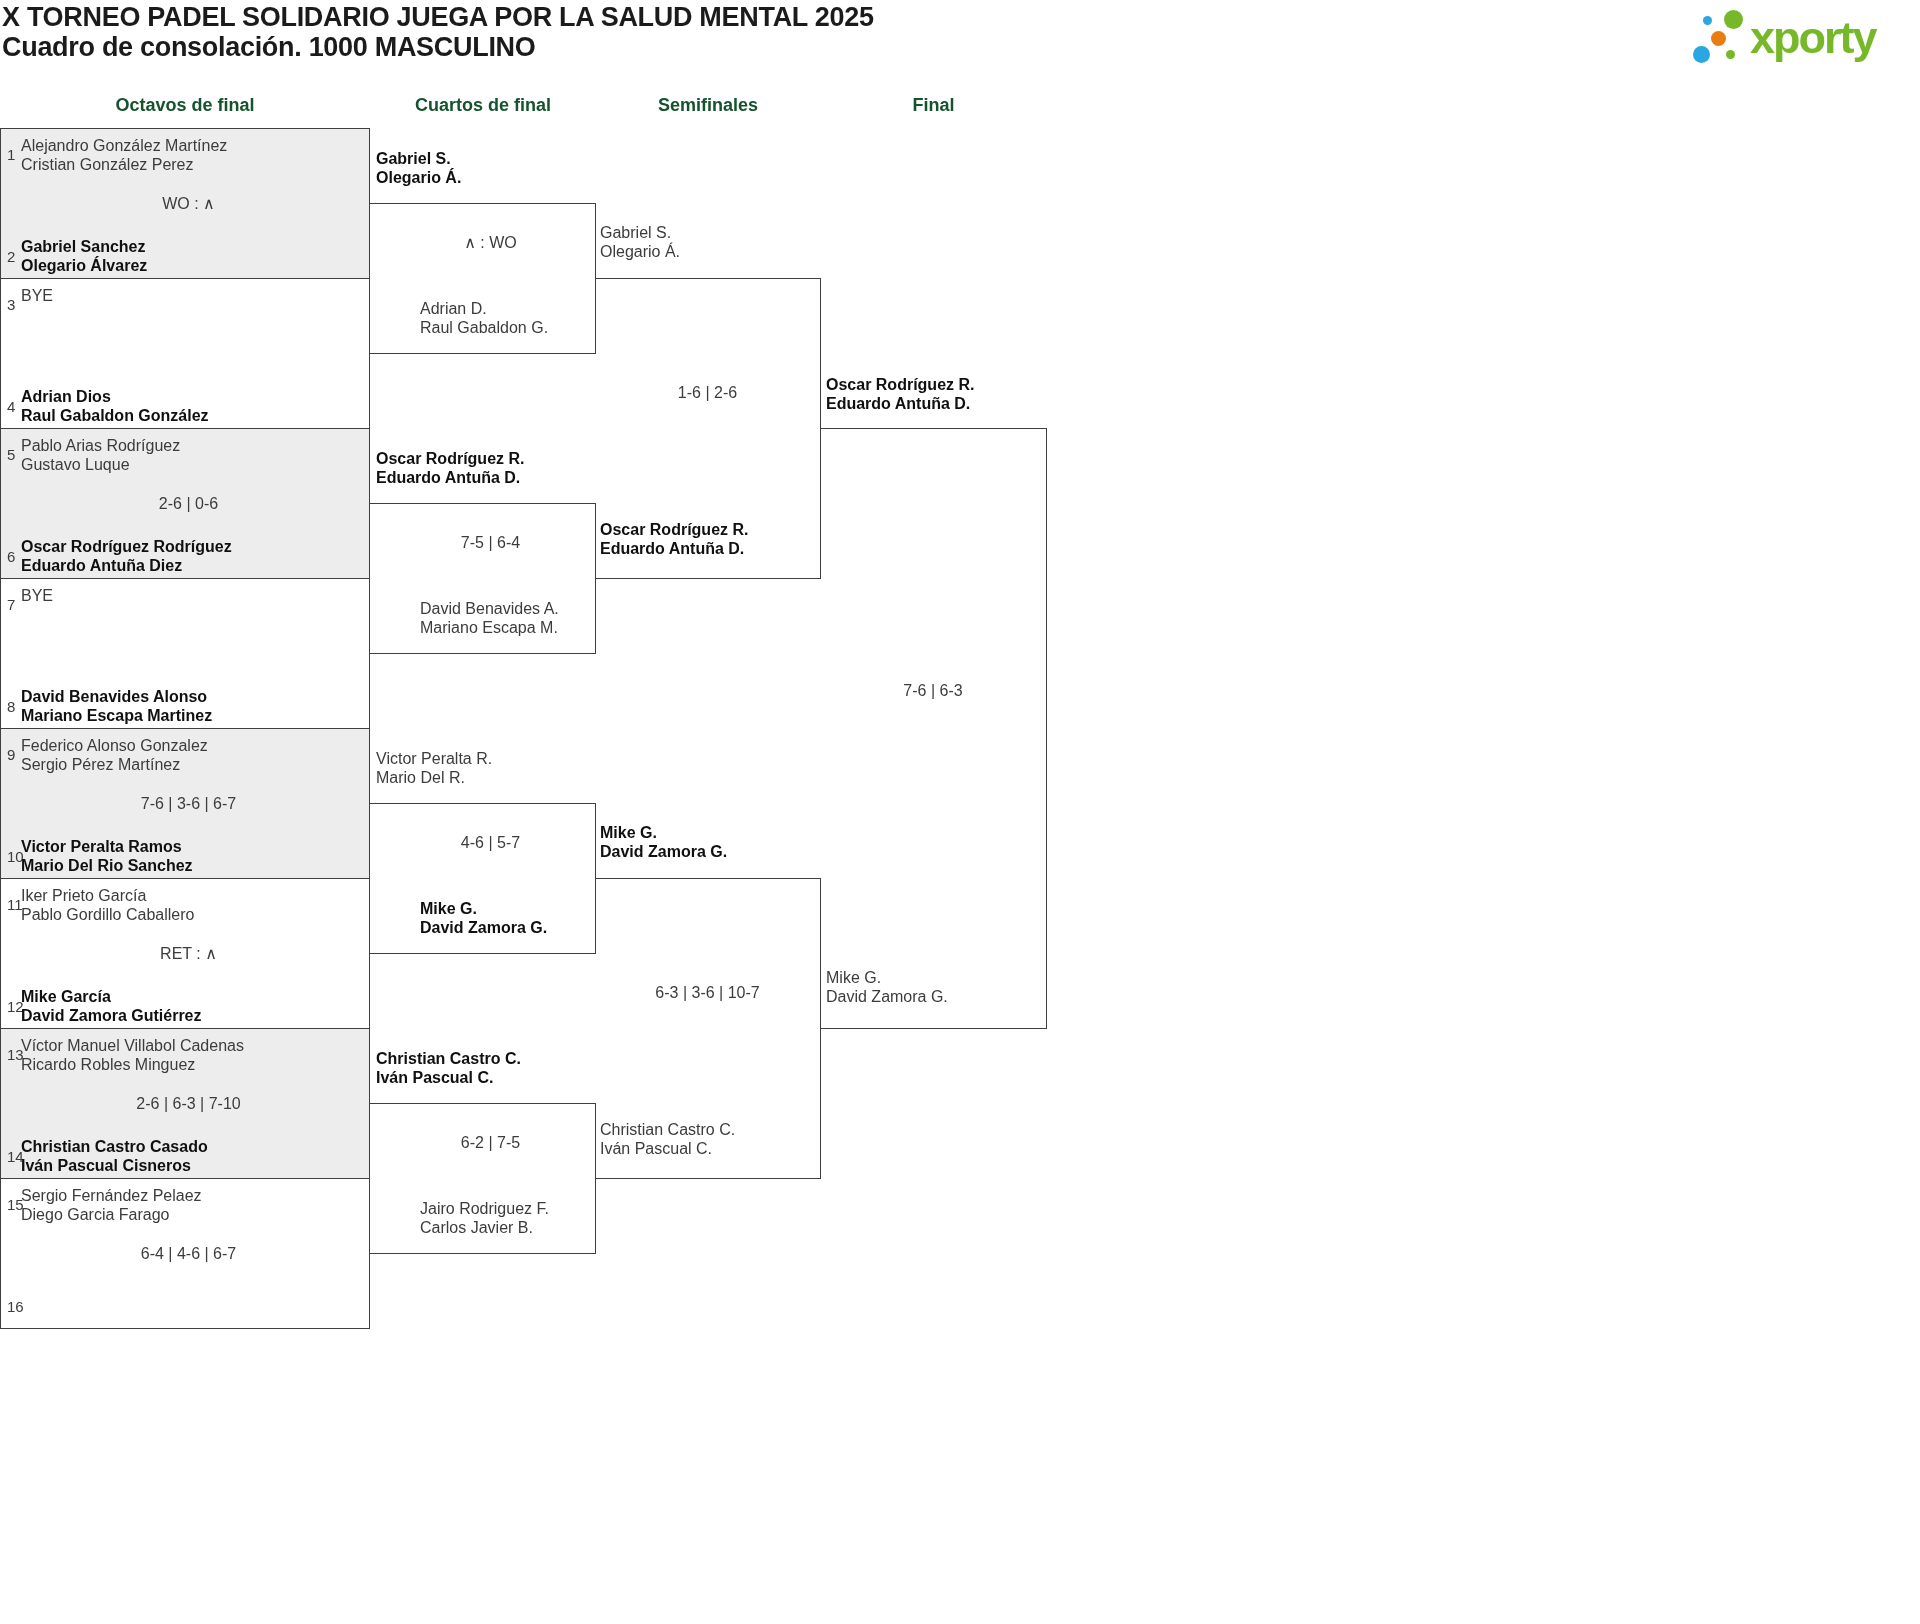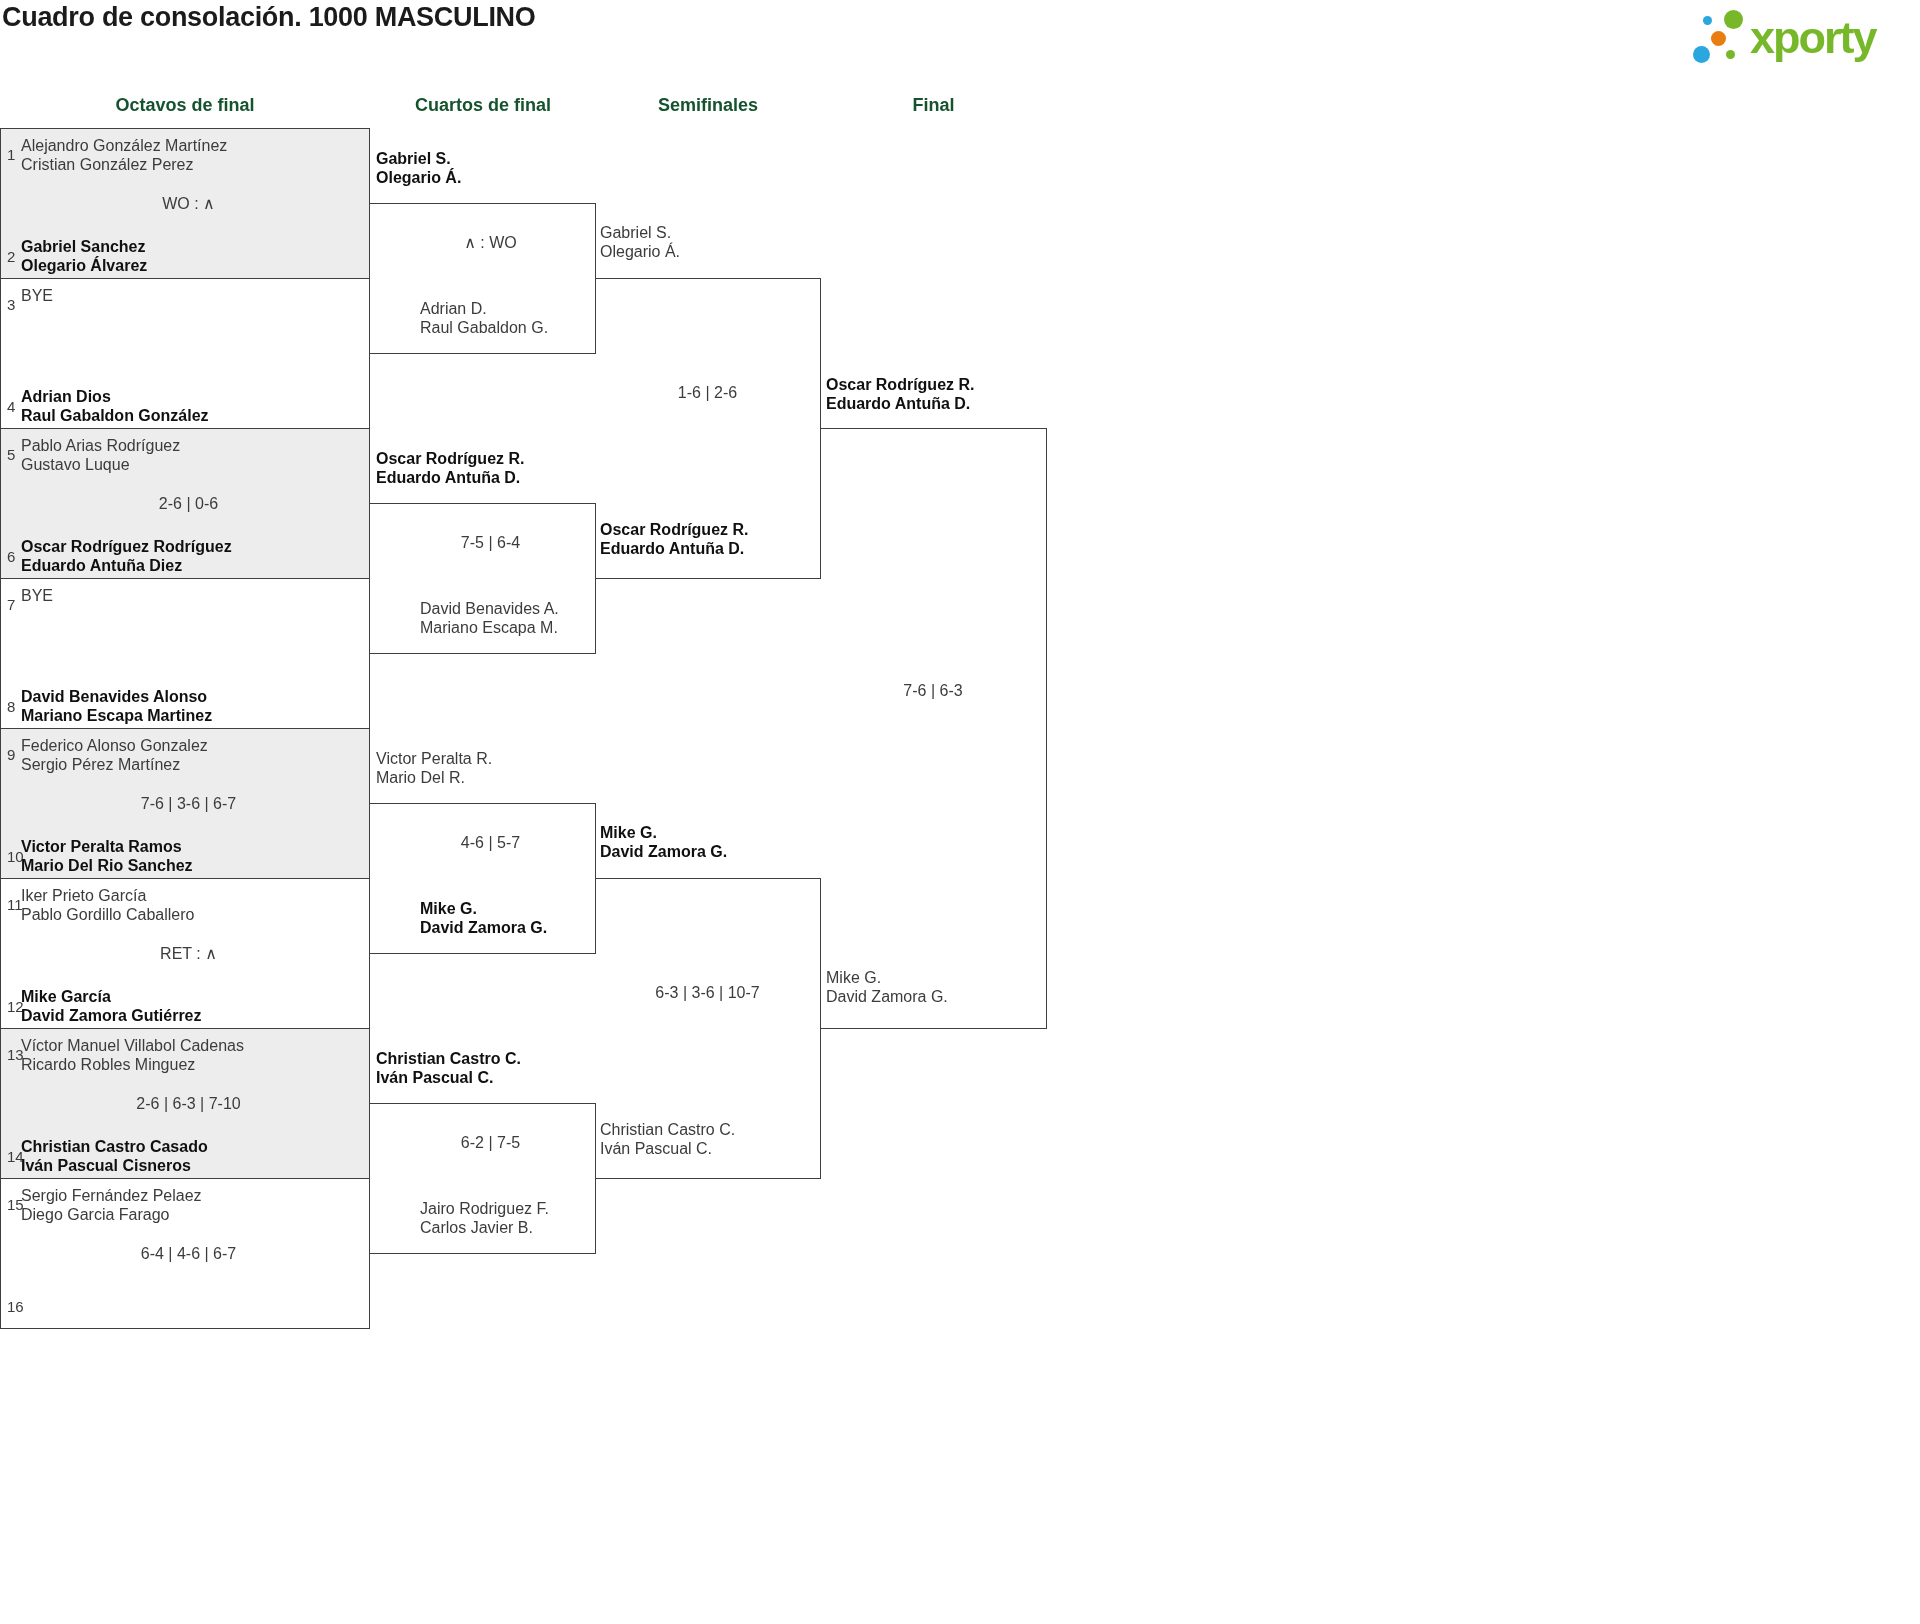--- a/index.html
+++ b/index.html
@@ -64,20 +64,21 @@
 
   
   .f-top  { top:-54px;  left:6px; }
   .f-bot  { bottom:22px; left:6px; }
   .f-score{ top:252px; }
 </style>
 </head>
 <body>
 
 <div class="title-block">
+  <div class="title-line">X TORNEO PADEL SOLIDARIO JUEGA POR LA SALUD MENTAL 2025</div>
   <div class="title-line">Cuadro de consolación. 1000 MASCULINO</div>
 </div>
 
 <div class="logo">
   <span>
     <span class="dot d1"></span><span class="dot d2"></span><span class="dot d3"></span>
     <span class="dot d4"></span><span class="dot d5"></span>
   </span>
   <span class="wordmark">xporty</span>
 </div>

